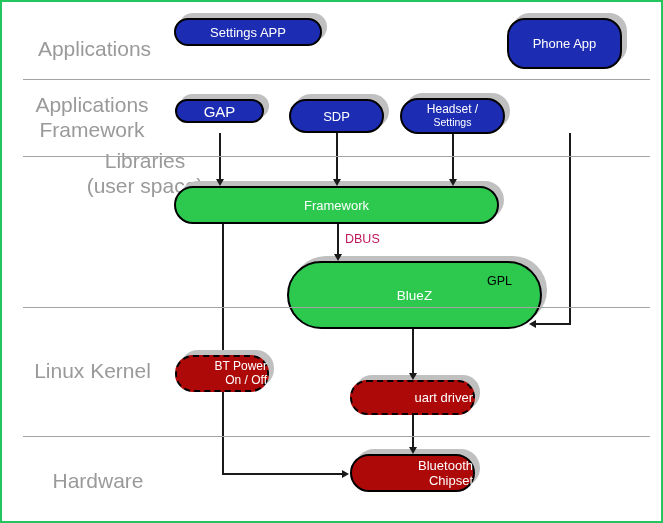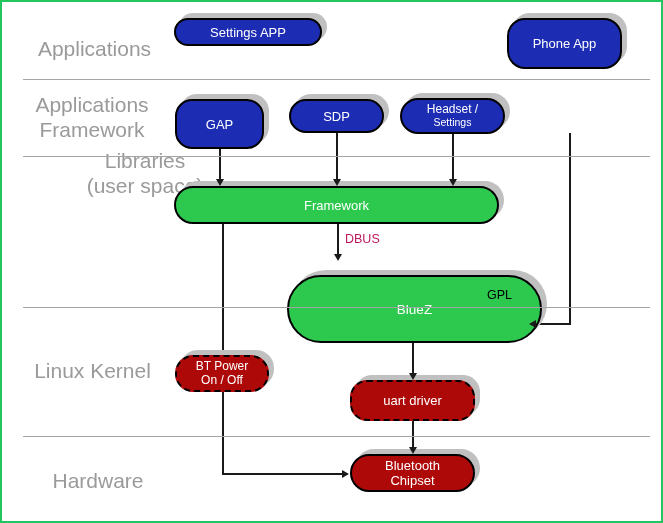--- a/index.html
+++ b/index.html
@@ -47,33 +47,33 @@
   #a-long{left:340px;top:468px;}
   #a-bluez-uart{left:407px;top:371px;}
   #a-uart-chip{left:407px;top:445px;}
 
   
   .pill{position:absolute;display:flex;flex-direction:column;align-items:center;
     justify-content:center;color:#fff;z-index:3;border:2px solid #000;
     box-sizing:border-box;text-align:center;box-shadow:5px -5px 0 0 #c0c0c0;}
   .pill.blue{background:#1c2cb3;}
   .pill.green{background:#2dc94f;}
-  .pill.red{background:#ae0909;}
+  .pill.red{background:#ae0909;align-items:flex-end;}
   .pill.dashed{border-style:dashed;}
   #n-settings{left:172px;top:16px;width:148px;height:28px;border-radius:18px;font-size:13px;}
   #n-phone{left:505px;top:16px;width:115px;height:51px;border-radius:18px;font-size:13px;}
-  #n-gap{left:173px;top:97px;width:89px;height:50px;border-radius:17px;font-size:13px;}
+  #n-gap{left:173px;top:97px;width:89px;height:24px;border-radius:17px;font-size:15px;}
   #n-sdp{left:287px;top:97px;width:95px;height:34px;border-radius:17px;font-size:13px;}
   #n-headset{left:398px;top:96px;width:105px;height:36px;border-radius:18px;font-size:12px;line-height:13px;}
   #n-headset .sub{font-size:10.5px;}
   #n-rfcomm{left:517px;top:97px;width:101px;height:34px;border-radius:17px;font-size:13px;}
   #n-framework{left:172px;top:184px;width:325px;height:38px;border-radius:19px;font-size:13px;}
-  #n-bluez{left:285px;top:273px;width:255px;height:68px;border-radius:34px;font-size:13.5px;}
+  #n-bluez{left:285px;top:259px;width:255px;height:68px;border-radius:34px;font-size:13.5px;}
   #n-btpower{left:173px;top:353px;width:94px;height:37px;border-radius:18px;font-size:12px;line-height:13.5px;}
-  #n-uart{left:348px;top:378px;width:125px;height:41px;border-radius:17px;font-size:13px;}
+  #n-uart{left:348px;top:378px;width:125px;height:35px;border-radius:17px;font-size:13px;}
   #n-chipset{left:348px;top:452px;width:125px;height:38px;border-radius:19px;font-size:13px;line-height:15px;}
   .badge-gpl{position:absolute;top:11px;right:28px;color:#000;font-size:12.5px;}
 
   
   .edge-label{position:absolute;color:#be185d;font-size:12.5px;z-index:2;}
   #lbl-dbus{left:343px;top:230px;}
 </style>
 </head>
 <body>
 

